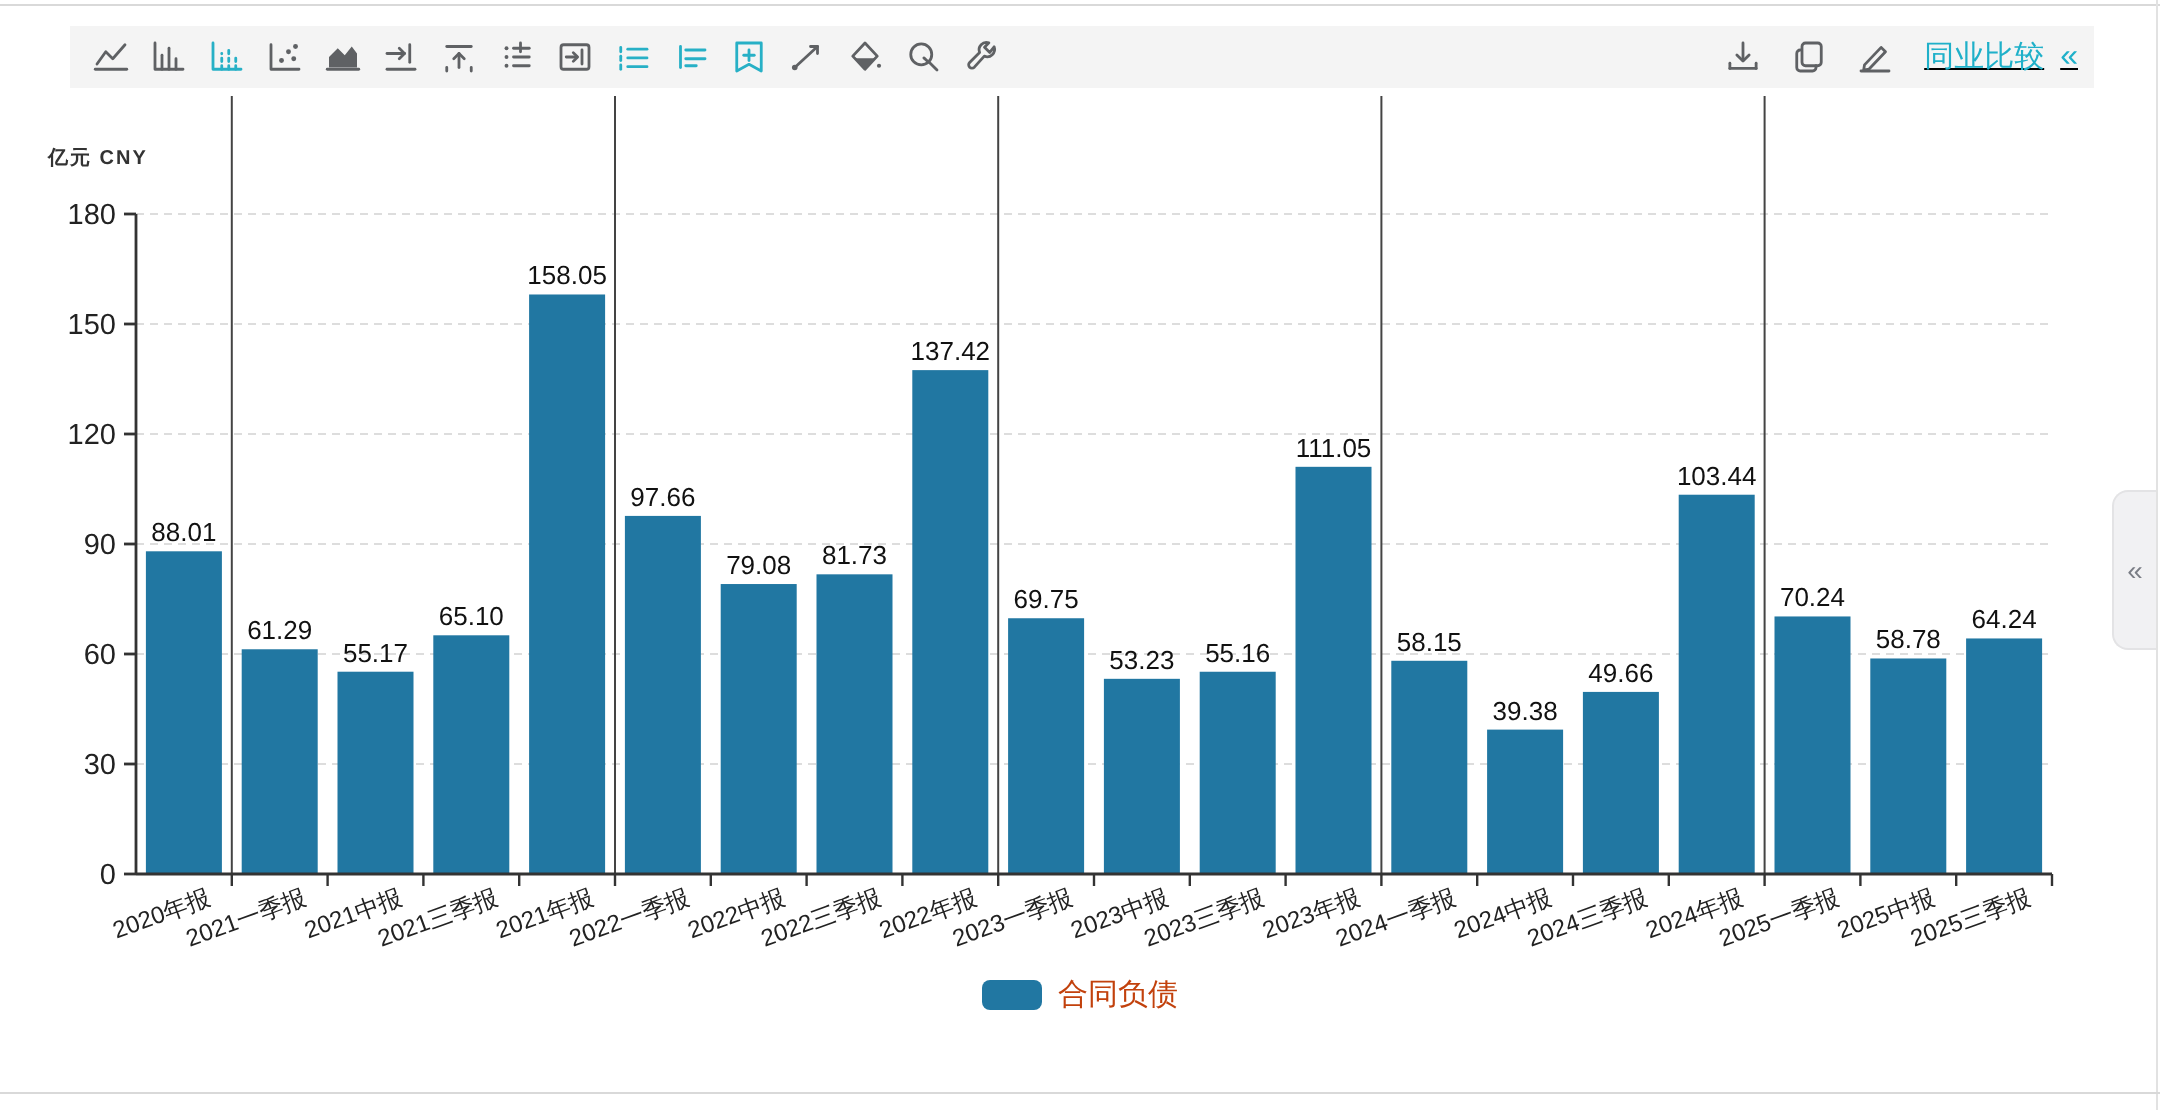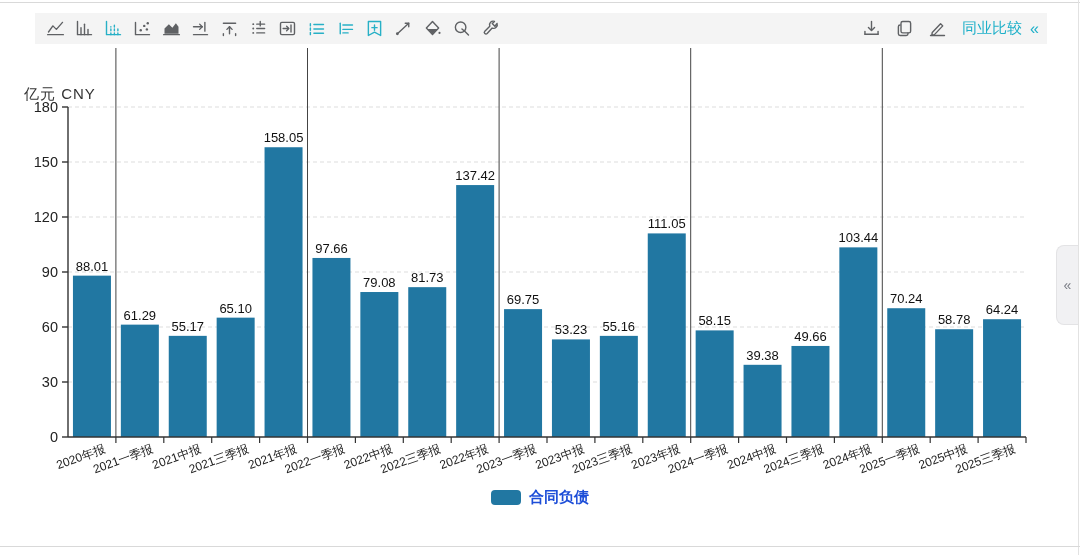--- a/index.html
+++ b/index.html
@@ -20,35 +20,35 @@
     padding:0 8px 0 6px;
   }
   .tb-group { display:flex; align-items:center; }
   .tb-btn {
     width:29px; height:26px; display:flex; align-items:center; justify-content:center;
     cursor:pointer;
   }
   .tb-btn svg { width:21px; height:21px; stroke:#5f6164; fill:none; stroke-width:1.6; stroke-linecap:round; stroke-linejoin:round; }
   .tb-btn.active svg { stroke:#27b0c6; }
   .tb-btn svg .fillshape { fill:#5f6164; stroke:none; }
-  .tb-right { display:flex; align-items:center; gap:4px; }
+  .tb-right { display:flex; align-items:center; gap:4px;text-decoration:underline; }
   .peer-link { color:#1fb0c9; font-size:15px; cursor:pointer; margin-left:6px; white-space:nowrap; }
   .peer-chevron { color:#1fb0c9; font-size:16px; cursor:pointer; margin-left:4px; }
 
   
-  .axis-title { position:absolute; left:24px; top:85px; font-size:15px; color:#333; letter-spacing:1px; }
+  .axis-title { position:absolute; left:24px; top:72px; font-size:10px; color:#333; letter-spacing:1px;font-weight:bold; }
 
   
   #chart { position:absolute; left:0; top:0; width:1080px; height:555px; }
   #chart text { font-family:"Liberation Sans","DejaVu Sans",sans-serif; }
 
   
   .legend { position:absolute; left:0; top:488px; width:1080px; display:flex; justify-content:center; align-items:center; gap:8px; }
   .legend-swatch { width:30px; height:15px; border-radius:4px; cursor:pointer; }
-  .legend-label { font-size:15px; color:#1d4ed8; cursor:pointer;font-weight:bold; }
+  .legend-label { font-size:15px; color:#c2410c; cursor:pointer; }
 
   
   .source { position:absolute; right:34px; top:501px; font-size:16px; font-weight:700; color:#e51212; }
 
   
   .side-handle {
     position:absolute; left:1056px; top:245px; width:22px; height:80px;
     background:#f1f1f3; border-radius:8px 0 0 8px; border:1px solid #e3e3e5; border-right:none;
     display:flex; align-items:center; justify-content:center; cursor:pointer;
     color:#7a7d85; font-size:14px;

